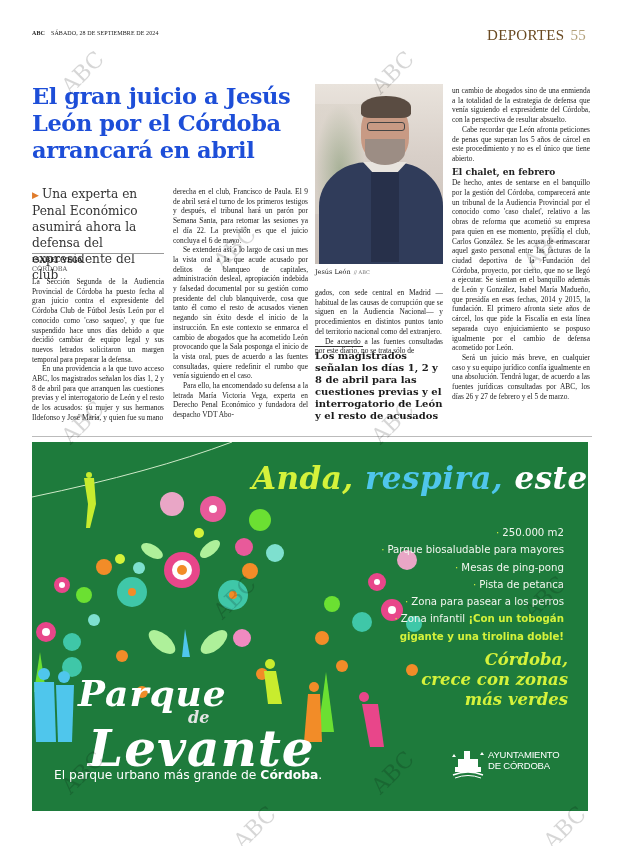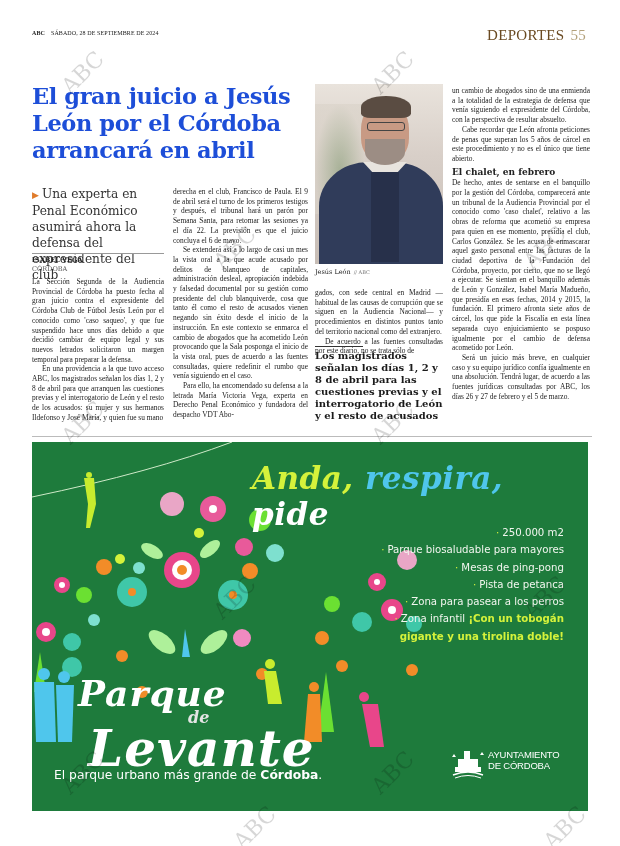--- a/index.html
+++ b/index.html
@@ -194,39 +194,44 @@
       </g>
     <g fill="#e8468a">
         <circle cx="332" cy="255" r="5"></circle>
         <path d="M330 262 L346 262 L352 305 L338 305 Z"></path>
       </g>
   </svg>
 
   <div class="slogan">
     <span class="a">Anda,</span>
     <span class="r">respira,</span>
-    <span class="v">pide</span>
+    <span class="v">este</span>
   </div>
 
   <div class="feat">
     <div><span class="dot">·</span><span>250.000 m2</span></div>
     <div><span class="dot">·</span><span>Parque biosaludable para mayores</span></div>
     <div><span class="dot">·</span><span>Mesas de ping-pong</span></div>
     <div><span class="dot">·</span><span>Pista de petanca</span></div>
     <div><span class="dot">·</span><span>Zona para pasear a los perros</span></div>
     <div><span class="dot">·</span><span>Zona infantil</span> <span class="hl">¡Con un tobogán</span></div>
     <div><span class="hl">gigante y una tirolina doble!</span></div>
   </div>
 
   <div class="park">
     <span class="p1">Parque</span>
     <span class="p2">de</span>
     <span class="p3">Levante</span>
   </div>
 
+  <div class="tag">
+    <div>Córdoba,</div>
+    <div>crece con zonas</div>
+    <div>más verdes</div>
+  </div>
 
   <div class="logo">
     <svg class="mark" viewBox="0 0 32 30">
       <g fill="#fff">
         <rect x="12" y="2" width="6" height="10"></rect>
           <rect x="6" y="10" width="20" height="8"></rect>
         <rect x="3" y="18" width="26" height="5"></rect>
         <path d="M1 26 Q16 20 31 26" stroke="#fff" stroke-width="1.5" fill="none"></path>
         <path d="M3 29 Q16 24 29 29" stroke="#fff" stroke-width="1" fill="none"></path>
         <path d="M28 6 l2 -3 l2 3 Z"></path>

